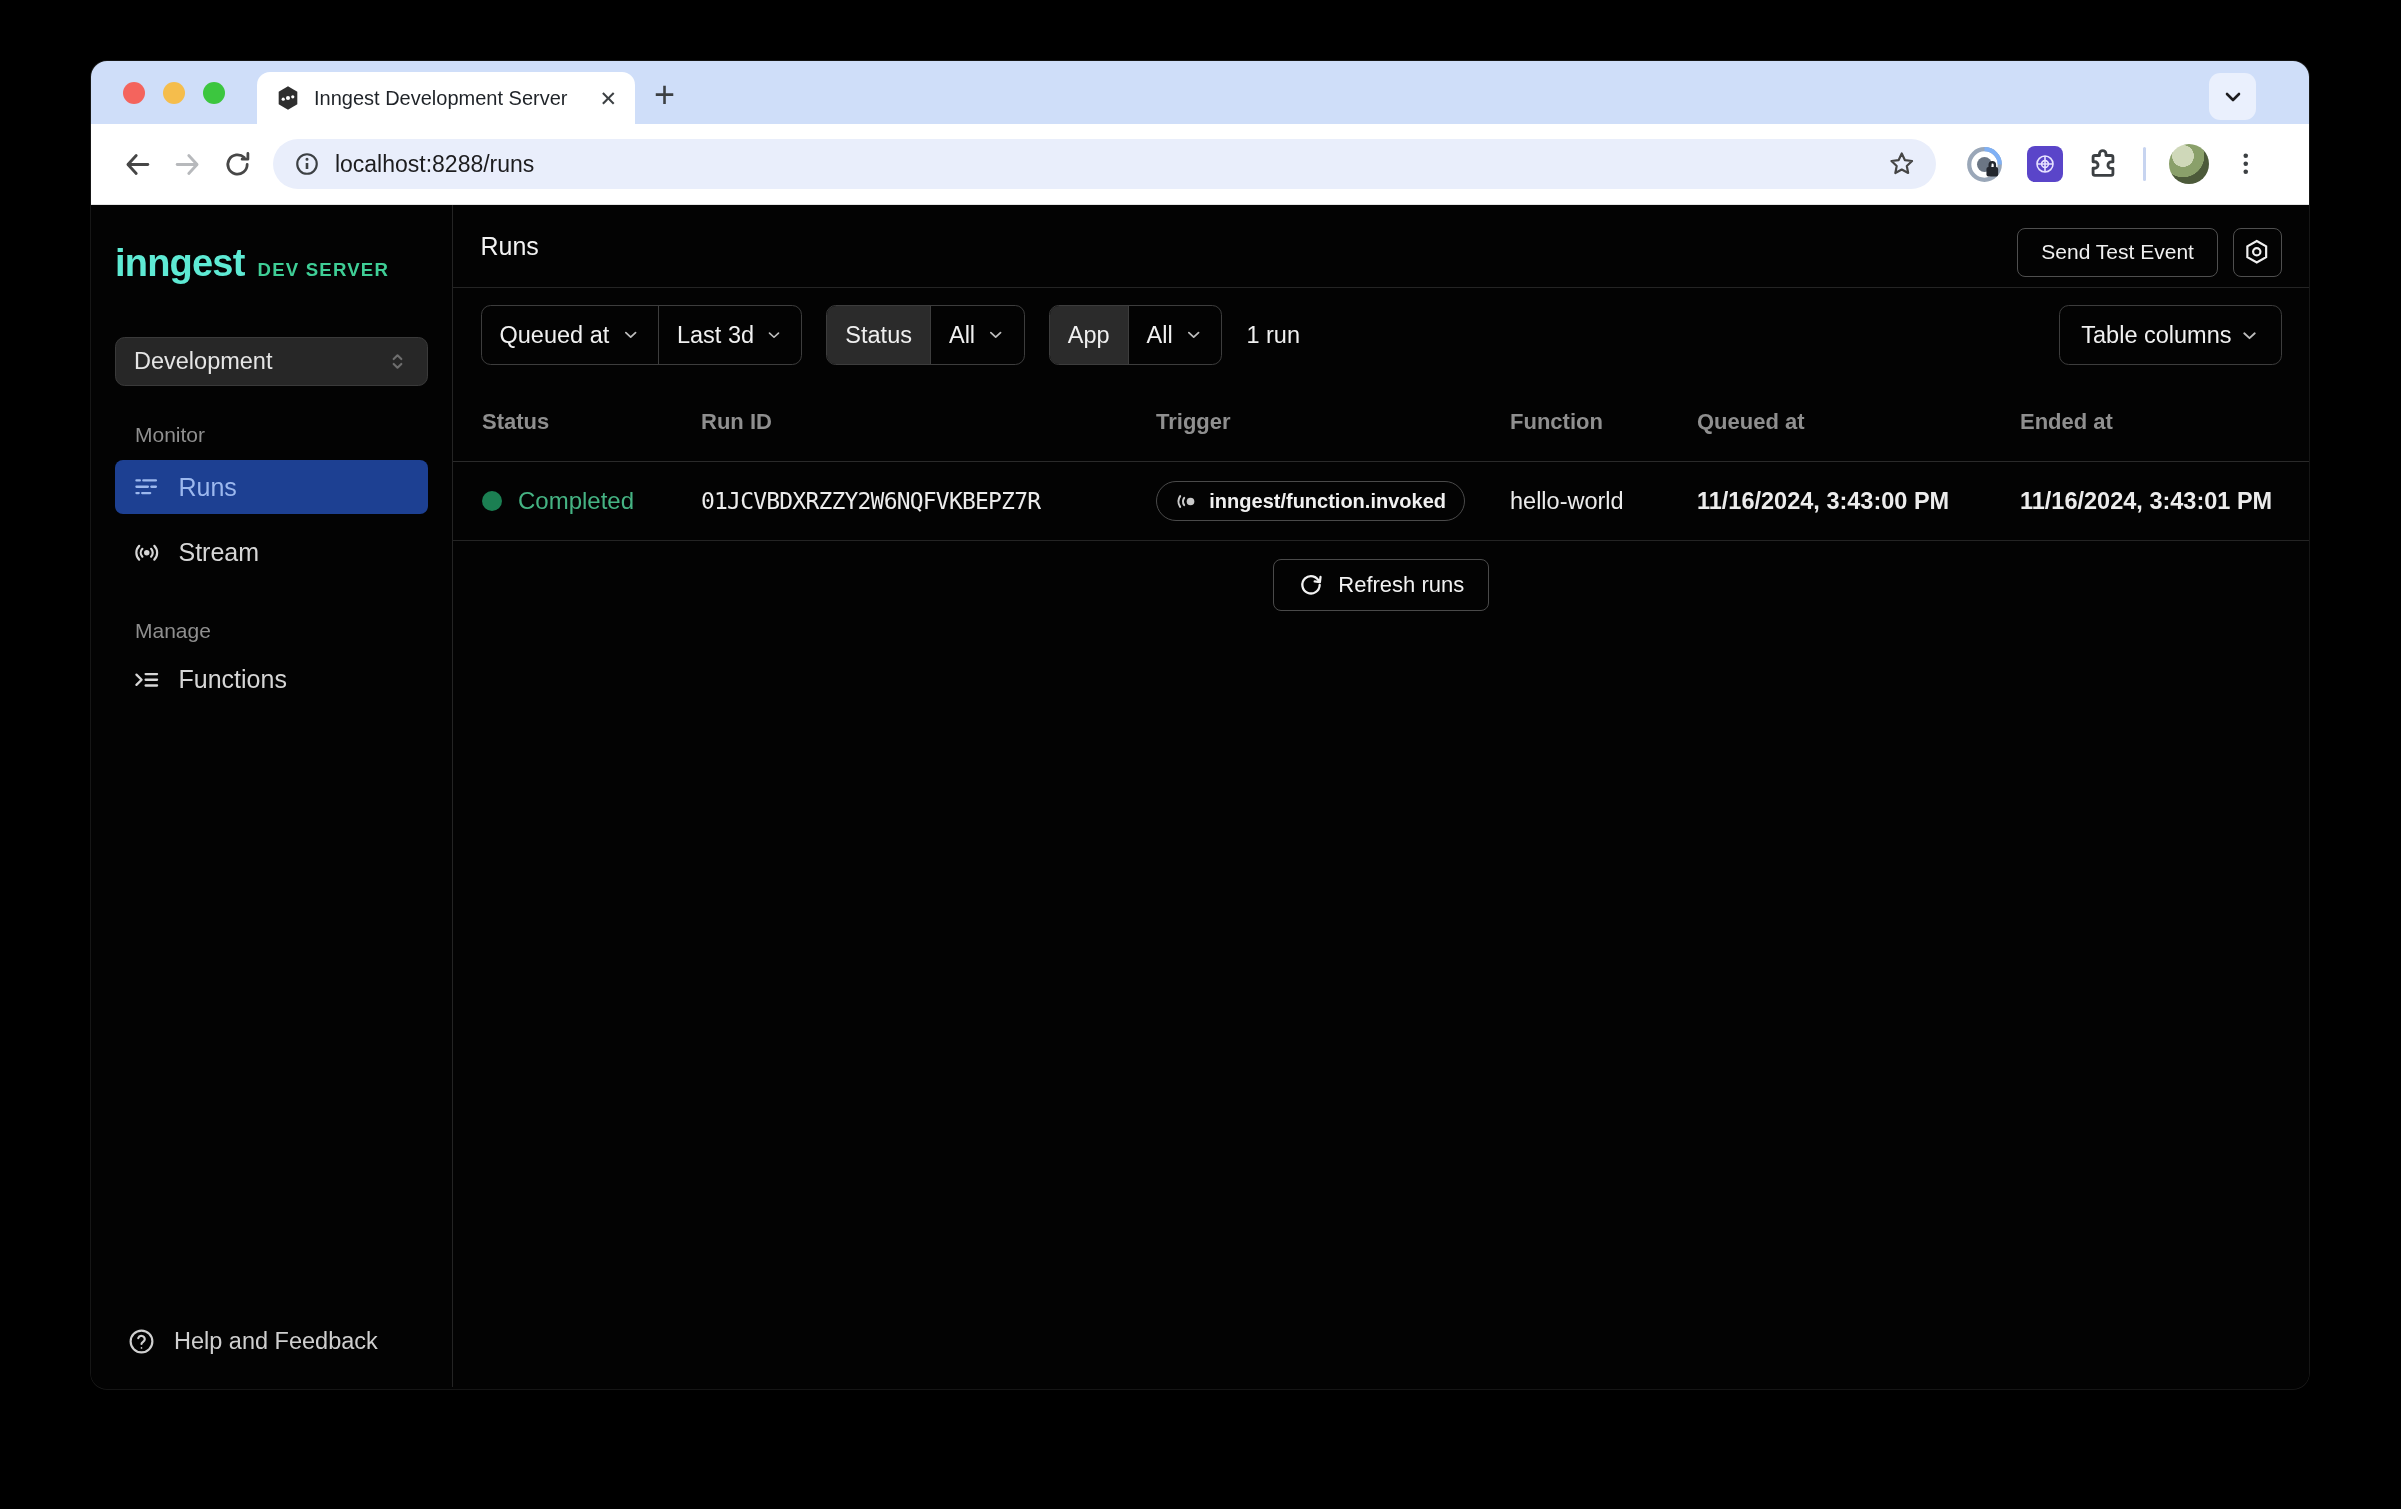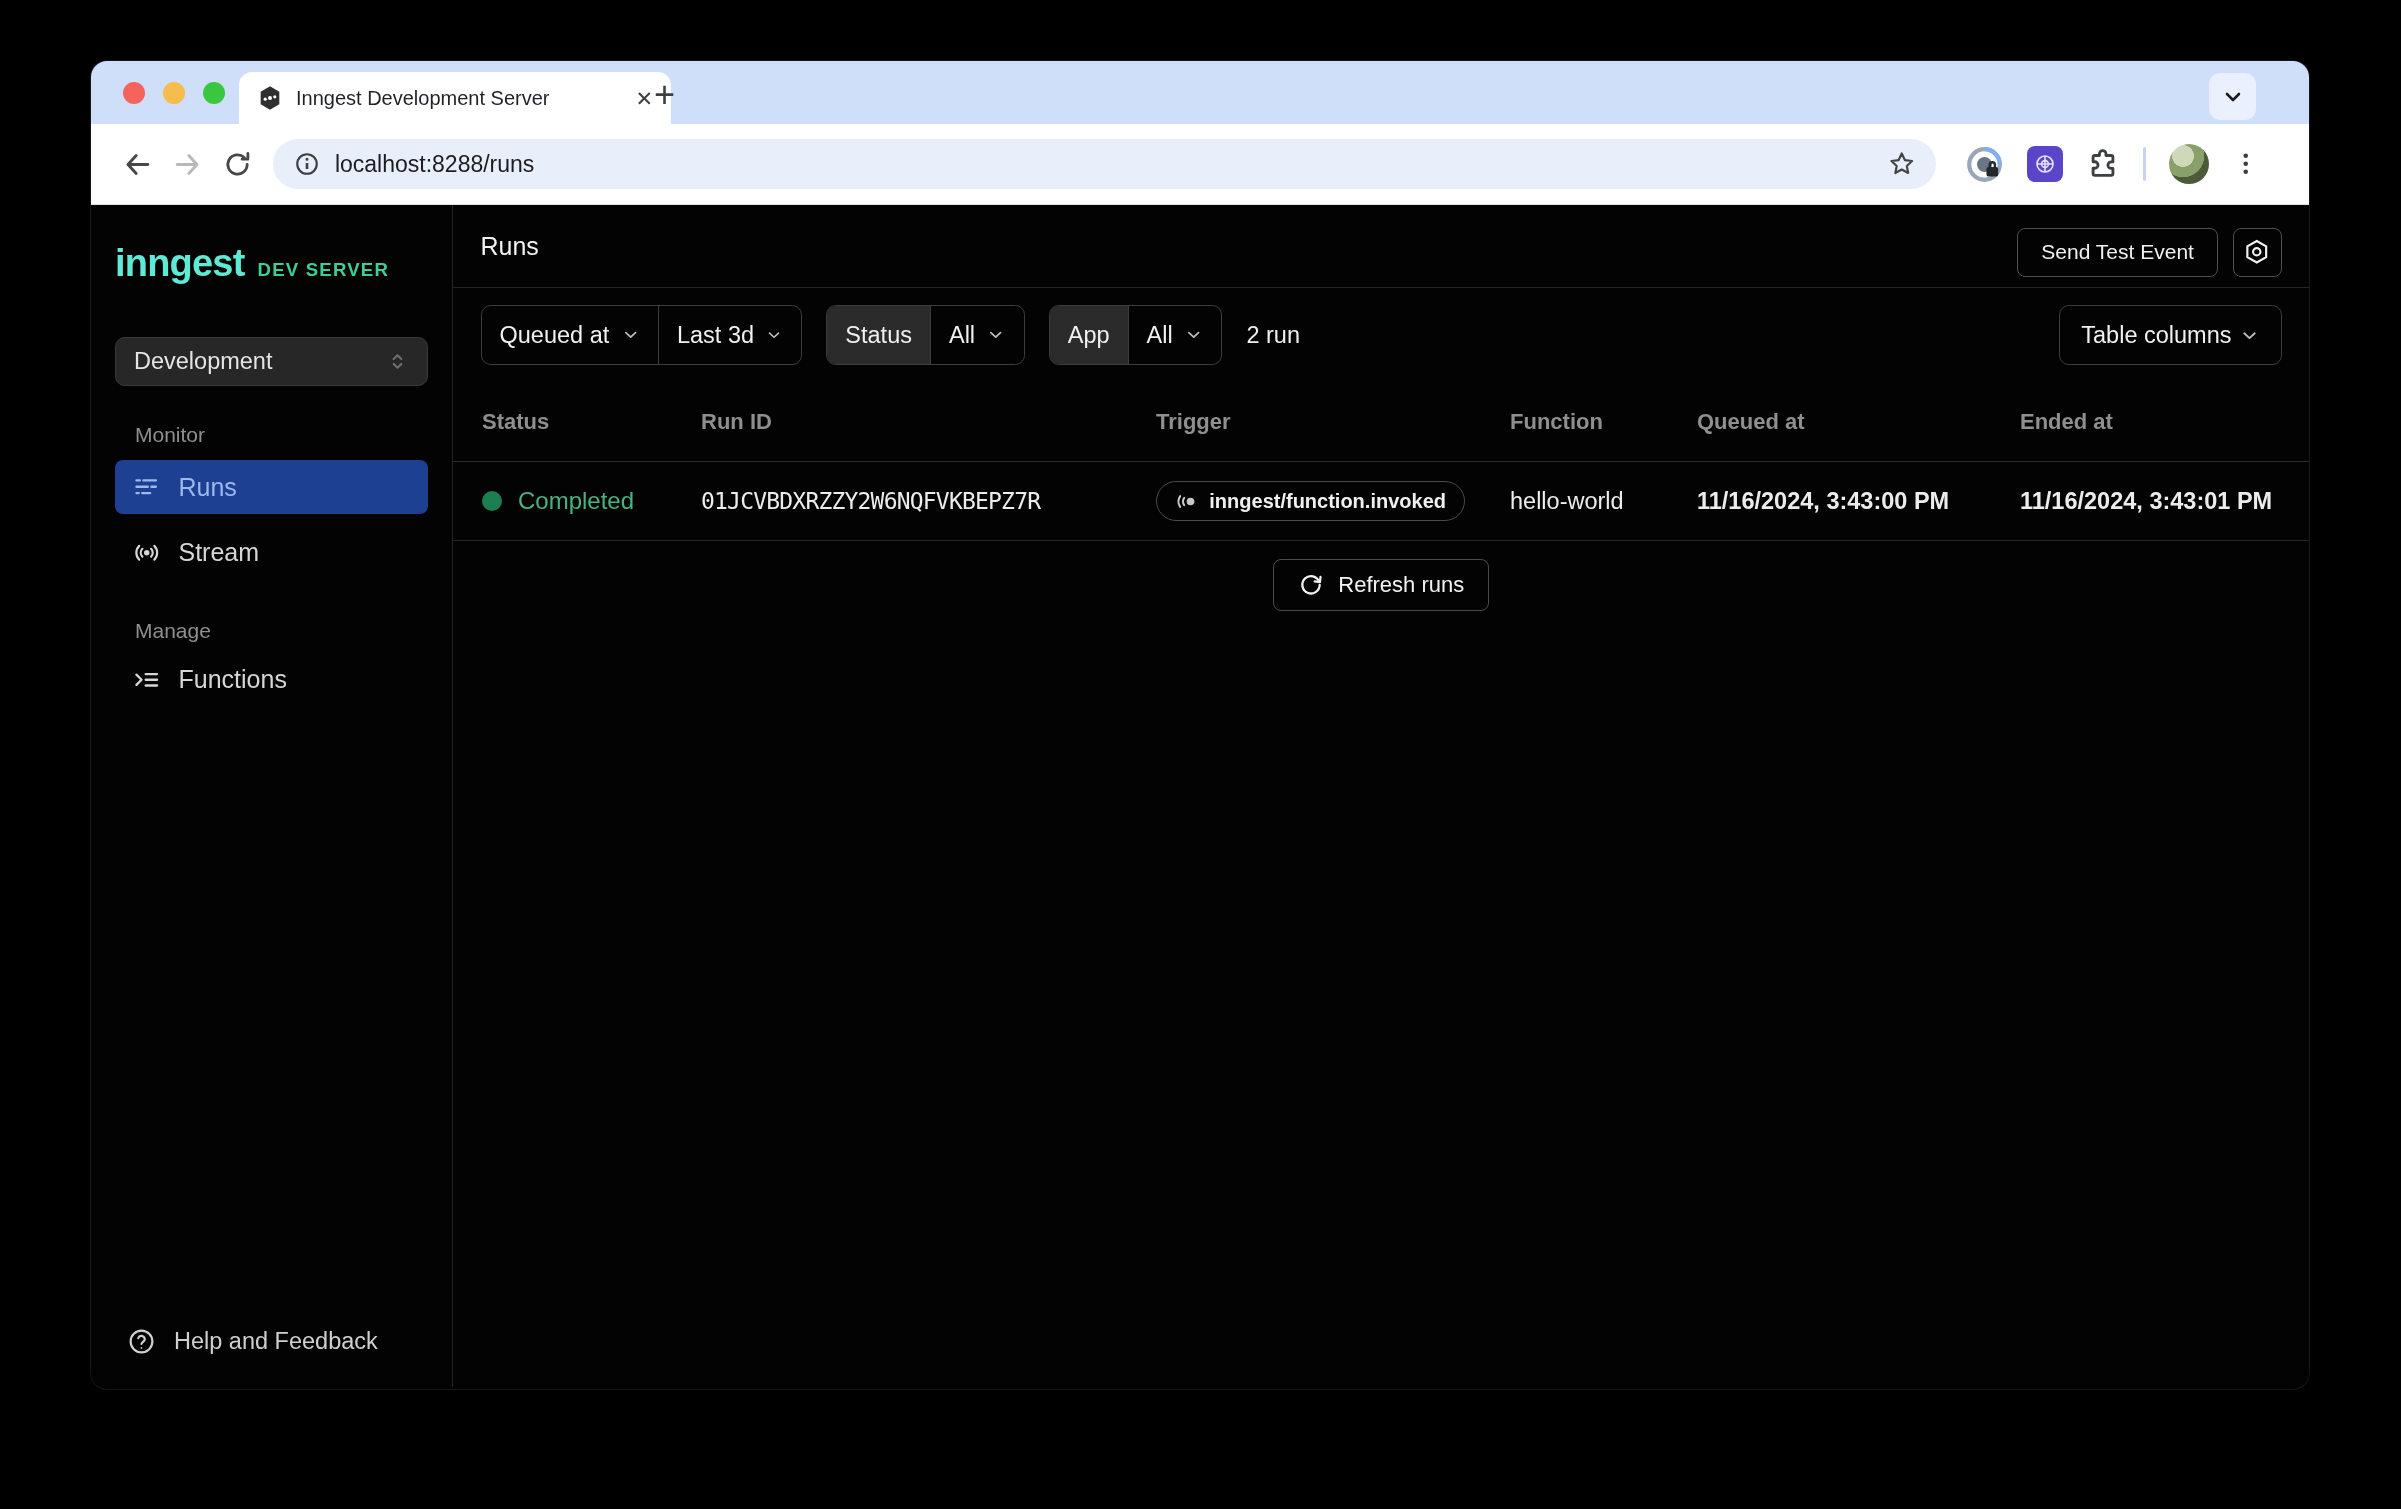--- a/index.html
+++ b/index.html
@@ -6,21 +6,21 @@
   html,body { width:2401px; height:1509px; background:#000; font-family:"Liberation Sans", sans-serif; overflow:hidden; }
 
   .window { position:absolute; left:91px; top:61px; width:2218px; height:1328px;
     border-radius:16px; overflow:hidden; background:#030303; box-shadow:0 0 0 0.8px #1c1c1c; }
 
   
   .tabstrip { position:relative; height:63px; background:#cfdef9; }
   .lights { position:absolute; left:32px; top:21px; display:flex; gap:18px; }
   .light { width:22px; height:22px; border-radius:50%; }
   .light.red{ background:#f4645d; } .light.yellow{ background:#f5bd4c; } .light.green{ background:#3cc63f; }
-  .tab { position:absolute; left:148px; top:10.5px; width:432px; height:53px; background:#fff;
+  .tab { position:absolute; left:166px; top:10.5px; width:378px; height:53px; background:#fff;
     border-radius:13px 13px 0 0; display:flex; align-items:center; padding:0 18px; gap:13px; }
   .tab-title { font-size:20px; color:#1f2328; white-space:nowrap; overflow:hidden; flex:1; }
   .tab-close { font-size:21px; color:#3c4043; line-height:1; cursor:default; }
   .newtab { position:absolute; left:551px; top:11.3px; width:45px; height:45px; display:flex;
     align-items:center; justify-content:center; font-size:36px; font-weight:300; color:#3c4043; }
   .strip-chevron { position:absolute; right:53px; top:12px; width:47px; height:47px; border-radius:11.3px;
     background:#eaf0fd; display:flex; align-items:center; justify-content:center; }
 
   .toolbar { height:81px; background:#fff; display:flex; align-items:center; padding:0 21px;
     border-bottom:1.6px solid #e4e4e4; }
@@ -311,21 +311,21 @@
             <span>App</span>
           </div>
           <div class="seg">
             <span>All</span>
             <svg width="19.4" height="19.4" viewBox="0 0 24 24" fill="none" stroke="#bdbdbd" stroke-width="2.2" stroke-linecap="round" stroke-linejoin="round">
                 <polyline points="6 9.5 12 15 18 9.5"></polyline>
               </svg>
           </div>
         </div>
 
-        <span class="run-count">2 run</span>
+        <span class="run-count">1 run</span>
 
         <div class="table-columns">
           <span>Table columns</span>
           <svg width="21" height="21" viewBox="0 0 24 24" fill="none" stroke="#bdbdbd" stroke-width="2.2" stroke-linecap="round" stroke-linejoin="round">
               <polyline points="6 9.5 12 15 18 9.5"></polyline>
             </svg>
         </div>
       </div>
 
       <div class="grid table-header">

